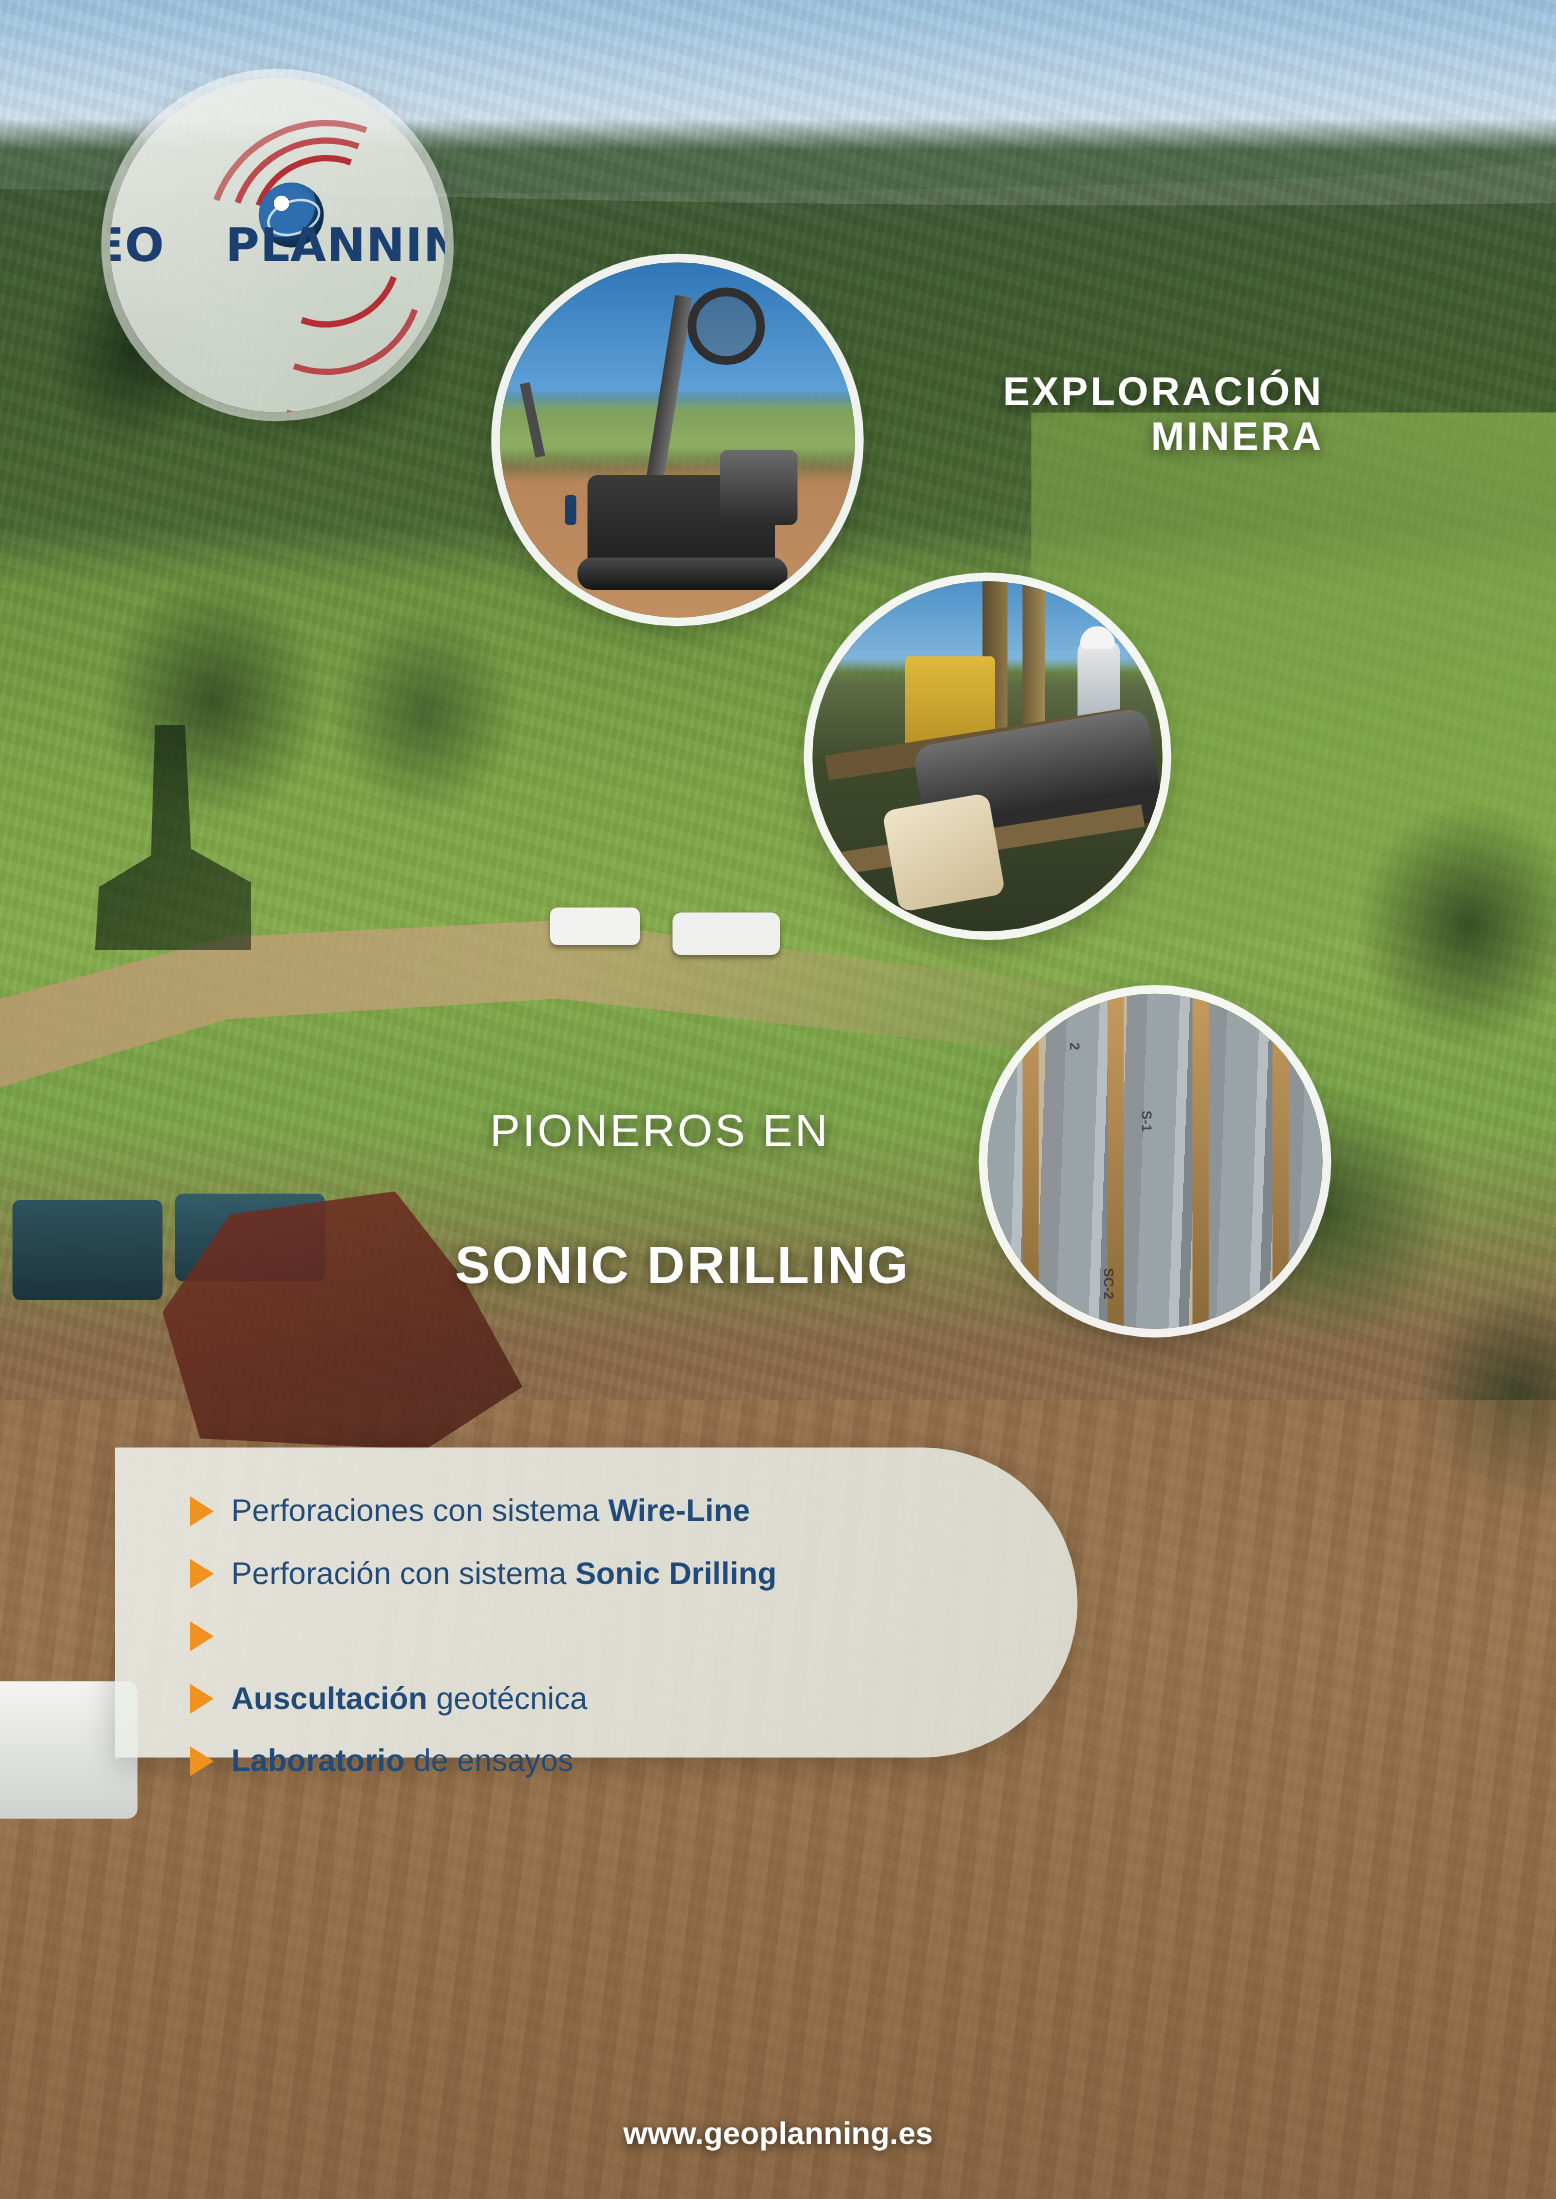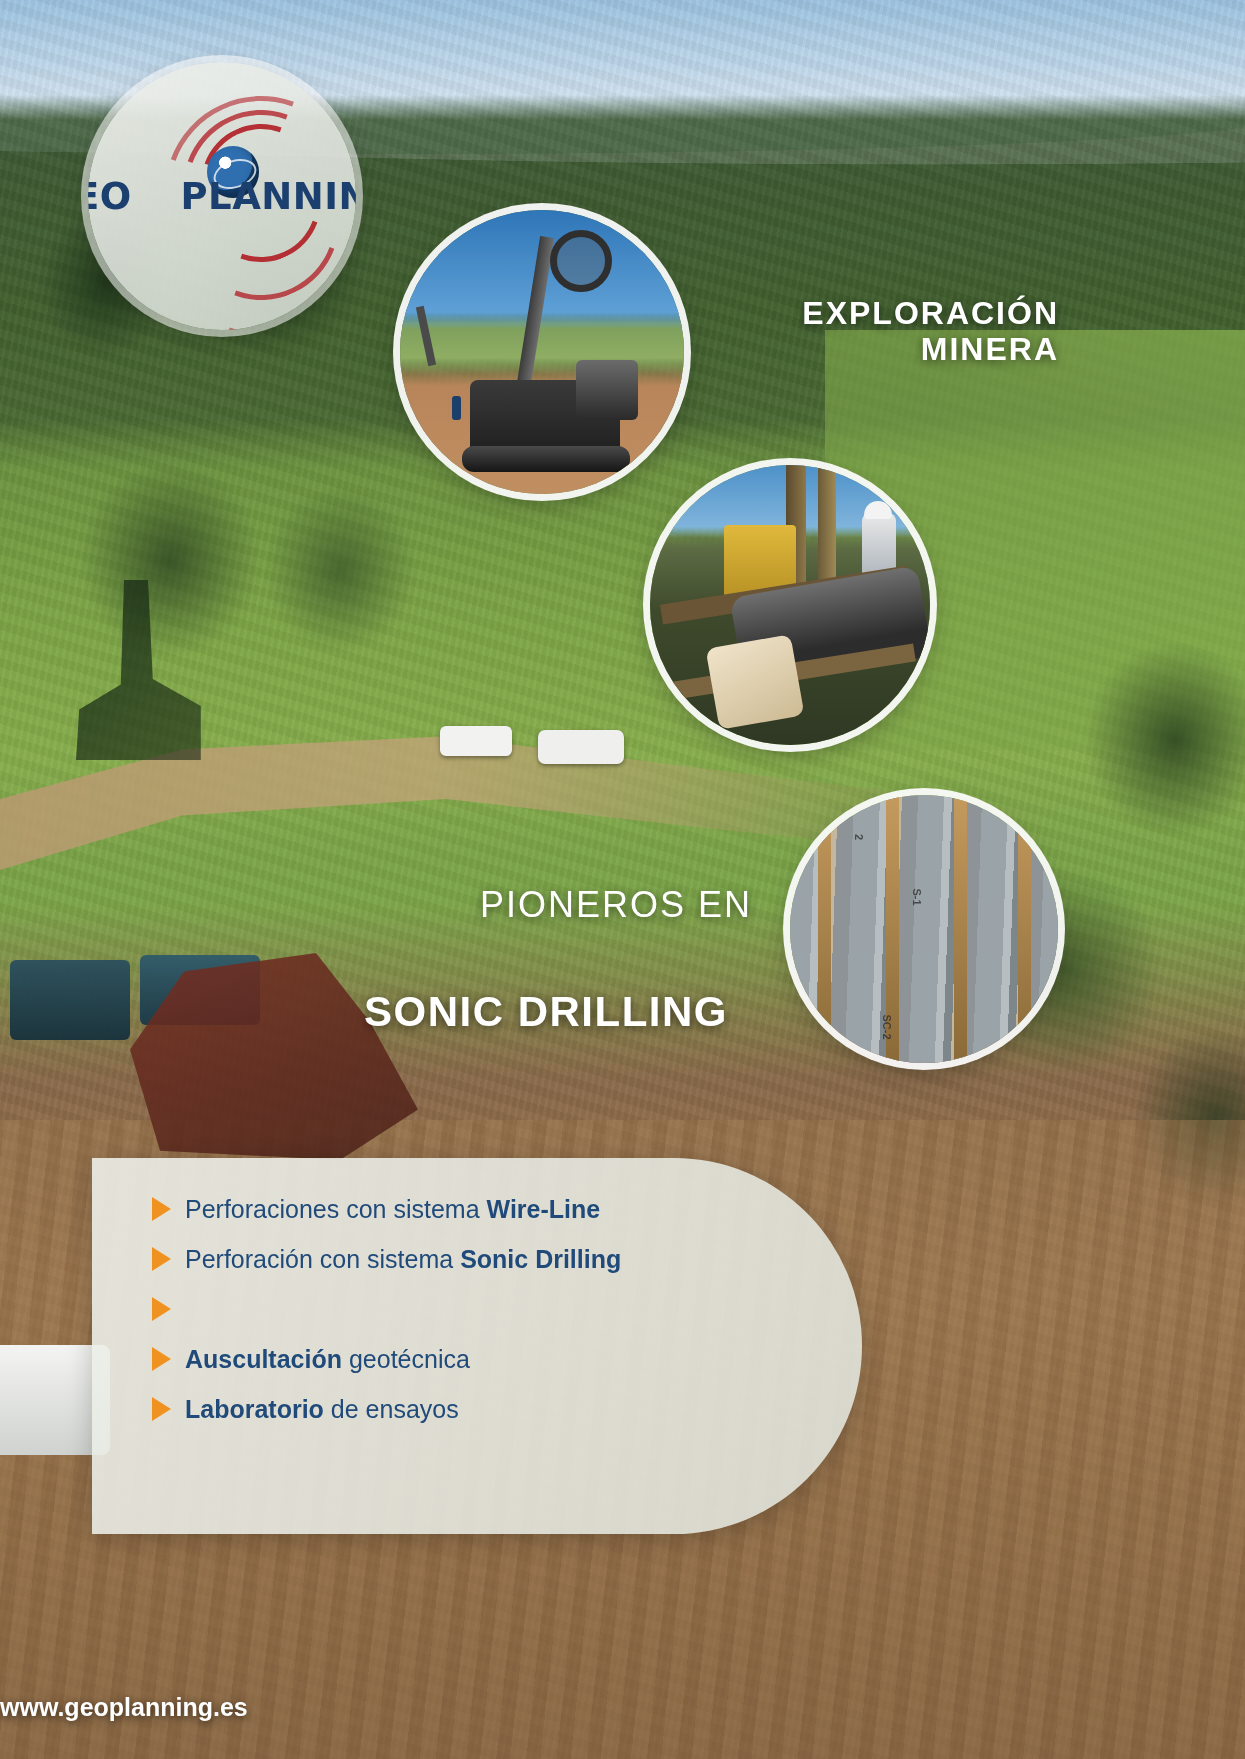--- a/index.html
+++ b/index.html
@@ -197,48 +197,48 @@
   
   .heading{
     position:absolute;color:#fff;font-weight:700;
     text-shadow:0 2px 10px rgba(0,0,0,.55);
     letter-spacing:2px;line-height:1.12;
   }
   .heading-mining{
     right:186px;top:296px;text-align:right;font-size:32px;
   }
   .heading-pioneers{
-    left:392px;top:885px;width:360px;text-align:right;font-size:36px;font-weight:500;
+    left:392px;top:885px;width:360px;text-align:left;font-size:36px;font-weight:500;
   }
   .heading-sonic{
     left:340px;top:988px;width:412px;text-align:center;font-size:42px;font-weight:700;letter-spacing:1.5px;
   }
 
   
   .panel{
-    position:absolute;left:92px;top:1158px;width:770px;height:376px;
+    position:absolute;left:92px;top:1158px;width:770px;height:248px;
     background:linear-gradient(120deg,rgba(236,238,232,.90),rgba(228,232,224,.86));
     border-top-right-radius:300px 300px;
     border-bottom-right-radius:300px 300px;
     box-shadow:0 6px 26px rgba(0,0,0,.22);
   }
   .svc-list{position:absolute;left:60px;top:26px;right:40px;}
   .svc{
     display:flex;align-items:center;gap:14px;height:50px;
     font-size:25px;color:#1f4a7a;white-space:nowrap;
   }
   .svc .tri{
     width:0;height:0;border-left:19px solid #f0921f;
     border-top:12px solid transparent;border-bottom:12px solid transparent;flex:0 0 auto;
   }
   .svc b{font-weight:700;}
 
   
   .footer{
-    position:absolute;left:0;right:0;bottom:34px;color:#fff;
+    position:absolute;left:0;right:0;bottom:34px;text-align:center;color:#fff;
     text-shadow:0 2px 8px rgba(0,0,0,.6);
     font-weight:700;font-size:25px;line-height:1.45;
   }
 </style>
 </head>
 <body>
 
 <div class="poster">
 
   <div class="bg"></div>

